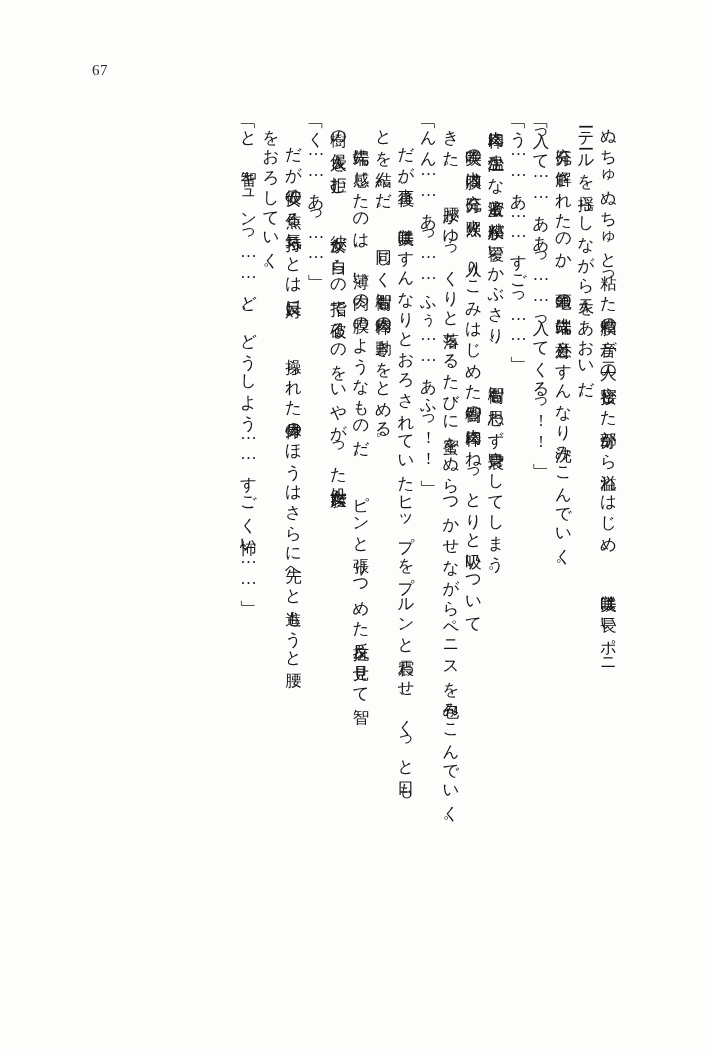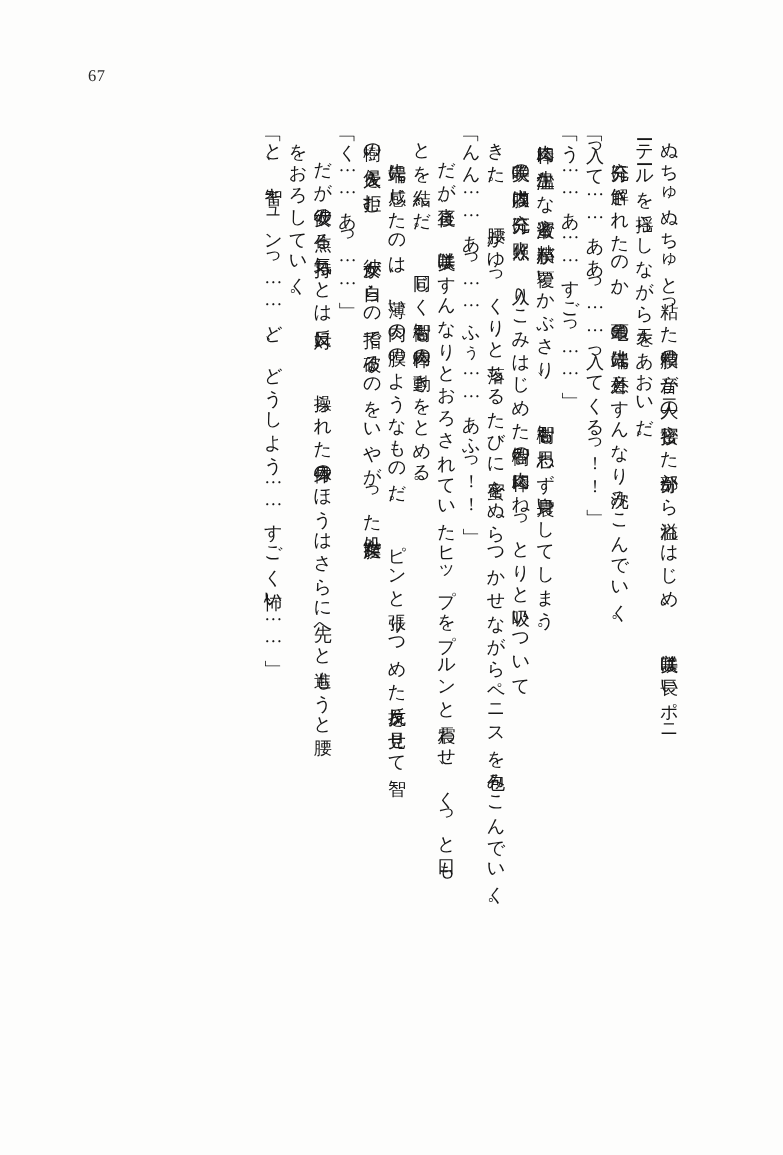--- a/index.html
+++ b/index.html
@@ -16,21 +16,21 @@
   }
   .page {
     position: relative;
     width: 712px;
     height: 1050px;
     background: #fdfdfc;
   }
   .page-number {
     position: absolute;
     top: 62px;
-    left: 80px;
+    left: 92px;
     font-size: 15px;
     color: #2b2b2b;
     letter-spacing: 0.5px;
     font-family: "Liberation Serif", "DejaVu Serif", serif;
   }
   .text-block {
     position: absolute;
     top: 118px;
     left: 96px;
     width: 520px;

